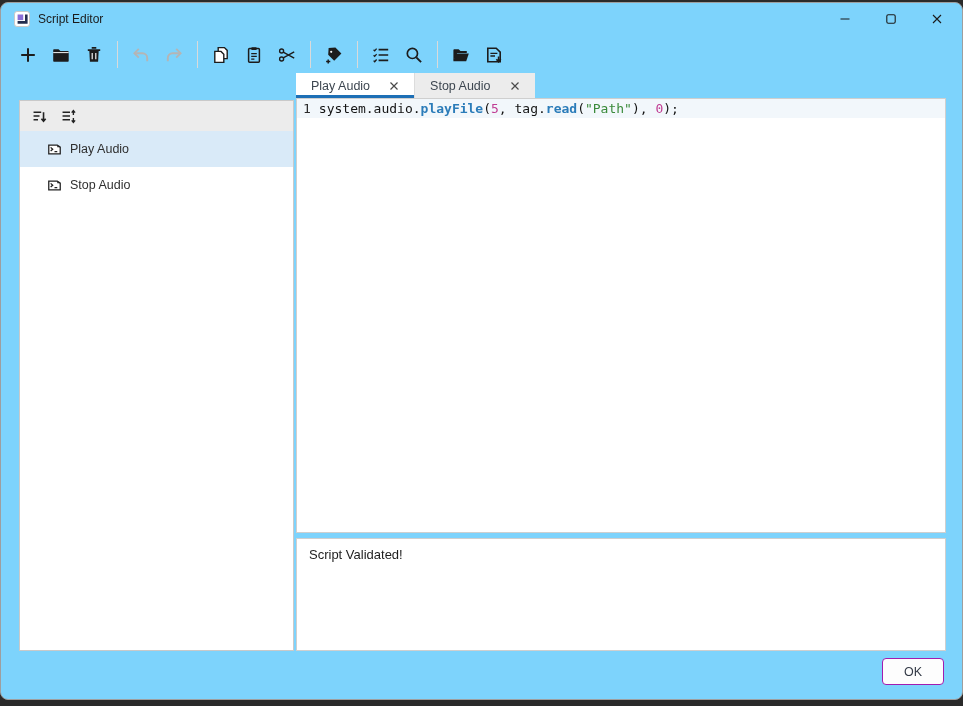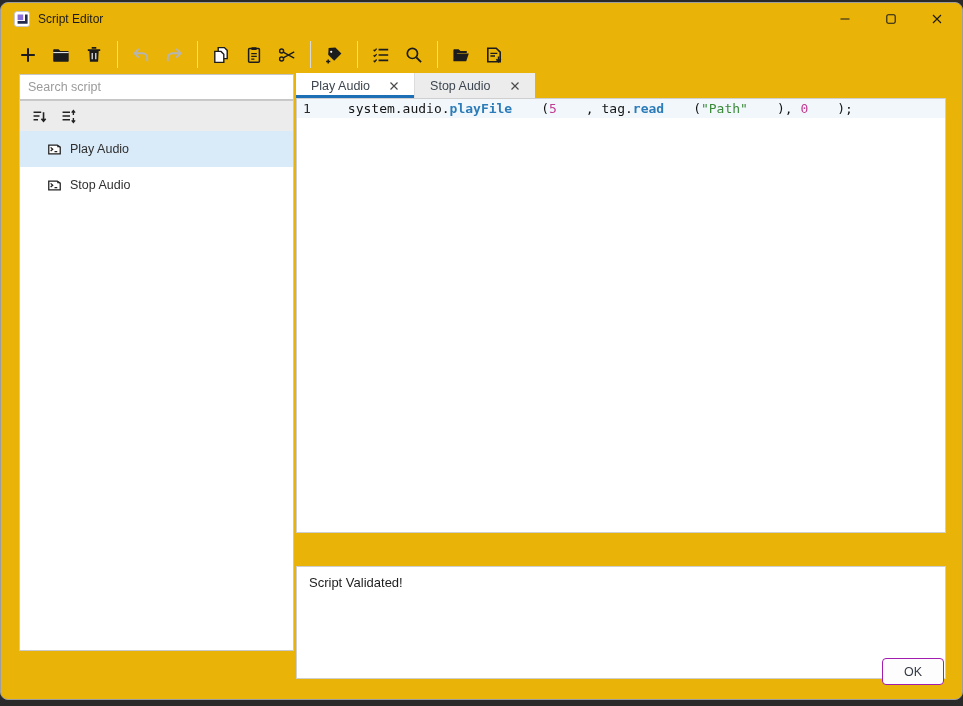--- a/index.html
+++ b/index.html
@@ -1,19 +1,19 @@
 <!DOCTYPE html>
 <html><head>
 <meta charset="utf-8">
 <style>
   html,body{margin:0;padding:0;width:963px;height:706px;background:#2a2a2a;overflow:hidden;}
   *{box-sizing:border-box;}
   .window{
     position:absolute;top:2px;left:0;width:963px;height:698px;
-    background:#eab308;border:1px solid #9e9e9e;border-radius:8px;
+    background:#7dd3fc;border:1px solid #9e9e9e;border-radius:8px;
     overflow:hidden;font-family:"Liberation Sans",sans-serif;
   }
   
   .titlebar{position:absolute;top:0;left:0;right:0;height:32px;display:flex;align-items:center;padding-left:13px;}
   .title-text{font-size:12px;color:#1b1b1b;margin-left:8px;}
   .win-controls{position:absolute;right:2px;top:0;height:32px;display:flex;}
   .wc-btn{width:46px;height:32px;display:flex;align-items:center;justify-content:center;background:transparent;border:none;color:#1b1b1b;padding:0;}
   
   .toolbar{position:absolute;top:33px;left:12px;right:12px;height:37px;display:flex;align-items:center;gap:3px;}
   .tb-btn{width:30px;height:30px;display:flex;align-items:center;justify-content:center;border:none;background:transparent;color:#1c1c1c;padding:0;}
@@ -33,26 +33,26 @@
   .tab{height:25px;display:flex;align-items:center;padding:0 15px;gap:19px;font-size:12.5px;color:#3d4650;background:#ececec;position:relative;border-left:1px solid #dcdcdc;}
   .tab:first-child{border-left:none;}
   .tab.active{background:#fff;}
   .tab.active::after{content:"";position:absolute;left:0;right:0;bottom:0;height:3px;background:#1d6fb5;}
   .tab-close{display:flex;color:#4a4a4a;background:transparent;border:none;padding:0;}
   
   .code-panel{position:absolute;left:295px;top:95px;width:650px;height:435px;background:#fff;border:1px solid #cfcfcf;font-family:"DejaVu Sans Mono",monospace;font-size:13px;overflow:hidden;}
   .code-line{height:19px;line-height:19px;padding-left:6px;white-space:pre;}
   .code-line.current{background:#f2f7fb;}
   .ln{color:#2b2b2b;margin-right:8px;}
-  .tok-plain{color:#141414;margin-left:29px;}
+  .tok-plain{color:#141414;}
   .tok-function{color:#2b7cb9;font-weight:bold;}
   .tok-number{color:#c03d93;}
   .tok-string{color:#3a8a3a;}
   
-  .message-panel{position:absolute;left:295px;top:535px;width:650px;height:113px;background:#fff;border:1px solid #cfcfcf;padding:8px 12px;font-size:13px;color:#1d1d1d;margin-top:28px;}
+  .message-panel{position:absolute;left:295px;top:535px;width:650px;height:113px;background:#fff;border:1px solid #cfcfcf;padding:8px 12px;font-size:13px;color:#1d1d1d;}
   
   .ok-button{position:absolute;right:18px;bottom:14px;width:62px;height:27px;background:#fdfdfd;border:1px solid #a21caf;border-radius:4px;font-size:12.5px;color:#333a46;font-family:"Liberation Sans",sans-serif;}
 </style>
 </head>
 <body>
 
 <div class="window">
 
   <div class="titlebar">
     <span style="display:flex;">
@@ -197,21 +197,20 @@
         <span class="icon" style="display:flex;">
           <svg viewBox="0 0 20 20" width="20" height="20" aria-hidden="true">
             <path d="M3.8 3.2h8.4l4 4v9.6H3.8z" fill="none" stroke="currentColor" stroke-width="1.6"></path>
             <path d="M6.4 8.4h7M6.4 11h4.6" stroke="currentColor" stroke-width="1.3"></path>
             <path d="M14.6 11.6v4.8M12.4 14.3l2.2 2.4 2.2-2.4" stroke="currentColor" stroke-width="1.6" fill="none"></path>
           </svg>
         </span>
       </button>
     </div>
 
-  <input class="search-input" type="text" placeholder="Search script" style="">
 
   <div class="sidebar-panel">
     <div class="sort-bar" id="sort-bar">
         <button class="sort-btn">
           <span class="icon" style="display:flex;">
             <svg viewBox="0 0 16 16" width="17" height="17" aria-hidden="true">
               <path d="M2.4 4h7.2M2.4 7.5h5.6M2.4 11h4.2" stroke="currentColor" stroke-width="1.5"></path>
               <path d="M11.8 4v8.2M9.8 10.1l2 2.3 2-2.3" stroke="currentColor" stroke-width="1.5" fill="none"></path>
             </svg>
           </span>

